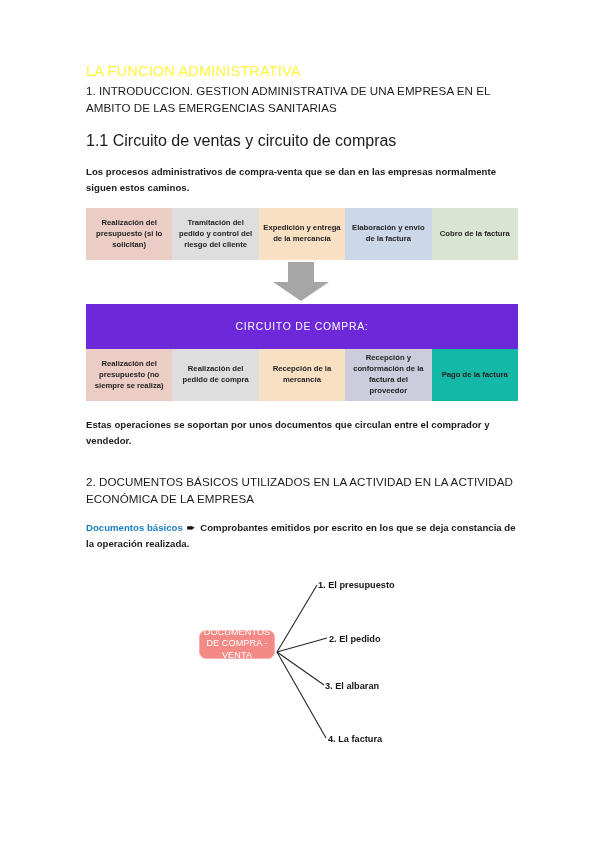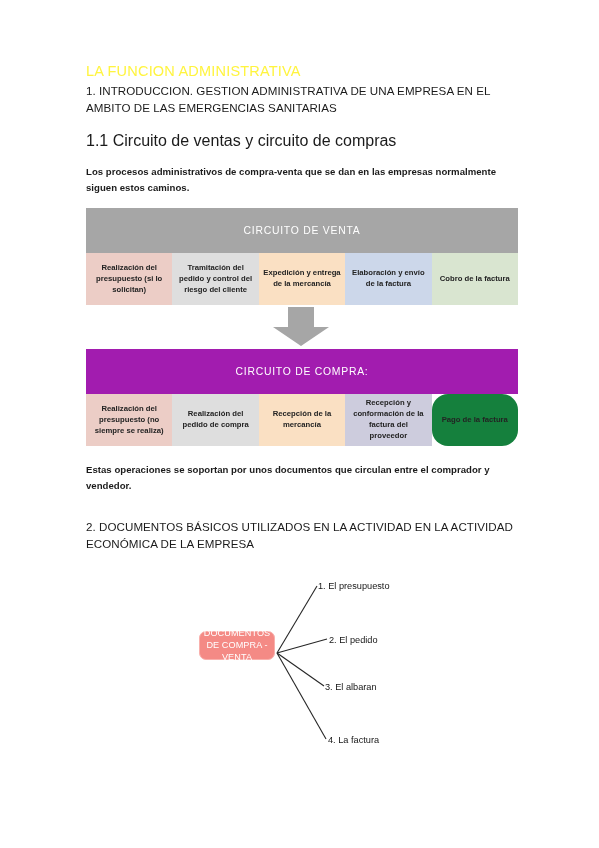--- a/index.html
+++ b/index.html
@@ -85,40 +85,40 @@
   .flow-head {
     height: 43px;
     text-align: center;
     vertical-align: middle;
     color: #ffffff;
     font-size: 10.4px;
     font-weight: 400;
     letter-spacing: .75px;
   }
   .flow-head.grey { background: #a6a6a6; }
-  .flow-head.orange { background: #a21caf; margin-left: 36px; }
+  .flow-head.orange { background: #6d28d9; margin-left: 36px; }
 
   .flow-cell {
     height: 52px;
     vertical-align: middle;
     text-align: center;
     font-size: 7.7px;
     font-weight: 700;
     line-height: 1.42;
     color: #232323;
     padding: 2px 4px;
     box-sizing: border-box;
   }
   .c-pink  { background: #eccdc6; }
   .c-grey  { background: #dedede; }
   .c-peach { background: #fae0c3; }
   .c-blue  { background: #ccd7ea; margin-top: 9px; }
   .c-green { background: #d9e5d0; }
   .c-lilac { background: #cdccdd; }
-  .c-cream { background: #15803d; border-radius: 16px; }
+  .c-cream { background: #14b8a6; }
 
   .table-block { margin: 0 0 0 0; }
 
   
   .arrow-down-wrap {
     width: 432px;
     height: 44px;
     position: relative;
   }
   .arrow-down {
@@ -157,21 +157,21 @@
     letter-spacing: .1px;
     display: flex;
     align-items: center;
     justify-content: center;
     text-align: center;
     padding: 1px 2px;
   }
   .map-label {
     position: absolute;
     font-size: 9.2px;
-    font-weight: 400;
+    font-weight: 700;
     color: #161616;
     white-space: nowrap;
   }
   .map-label.l1 { left: 232px; top: 12px; }
   .map-label.l2 { left: 243px; top: 66px; }
   .map-label.l3 { left: 239px; top: 113px; }
   .map-label.l4 { left: 242px; top: 166px; }
 </style>
 </head>
 <body>
@@ -183,23 +183,20 @@
 
     <p class="h2">1. INTRODUCCION. GESTION ADMINISTRATIVA DE UNA EMPRESA EN EL AMBITO DE LAS EMERGENCIAS SANITARIAS</p>
 
     <p class="h3">1.1 Circuito de ventas y circuito de compras</p>
 
     <p class="para">Los procesos administrativos de compra-venta que se dan en las empresas normalmente siguen estos caminos.</p>
 
     <div class="table-block">
       <table class="flow-table">
         <tbody>
-            <tr>
-          <td class="flow-head grey" colspan="5">CIRCUITO DE VENTA</td>
-        </tr>
         <tr>
           <td class="flow-cell c-pink">Realización del presupuesto (si lo solicitan)</td>
           <td class="flow-cell c-grey">Tramitación del pedido y control del riesgo del cliente</td>
           <td class="flow-cell c-peach">Expedición y entrega de la mercancía</td>
           <td class="flow-cell c-blue">Elaboración y envío de la factura</td>
           <td class="flow-cell c-green">Cobro de la factura</td>
         </tr>
       </tbody>
         </table>
     </div>
@@ -227,20 +224,21 @@
         </table>
     </div>
 
     <div style="height:16px"></div>
 
     <p class="para tight">Estas operaciones se soportan por unos documentos que circulan entre el comprador y vendedor.</p>
 
 
     <p class="h2">2. DOCUMENTOS BÁSICOS UTILIZADOS EN LA ACTIVIDAD EN LA ACTIVIDAD ECONÓMICA DE LA EMPRESA</p>
 
+    <p class="para"><span class="link-term">Documentos básicos</span><span class="arrow-glyph">➨</span><span>Comprobantes emitidos por escrito en los que se deja constancia de la operación realizada.</span></p>
 
     <div class="map-wrap">
       <svg class="map-svg" width="432" height="200">
         <line x1="191" y1="84" x2="231" y2="17" stroke="#262626" stroke-width="1.1"></line>
         <line x1="191" y1="84" x2="241" y2="70" stroke="#262626" stroke-width="1.1"></line>
         <line x1="191" y1="84" x2="238" y2="117" stroke="#262626" stroke-width="1.1"></line>
         <line x1="191" y1="84" x2="240" y2="170" stroke="#262626" stroke-width="1.1"></line>
       </svg>
 
       <div class="map-box">DOCUMENTOS DE COMPRA - VENTA</div>

